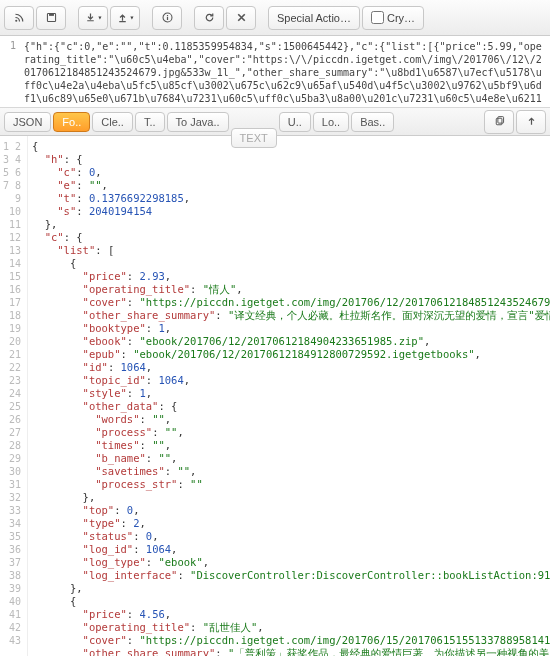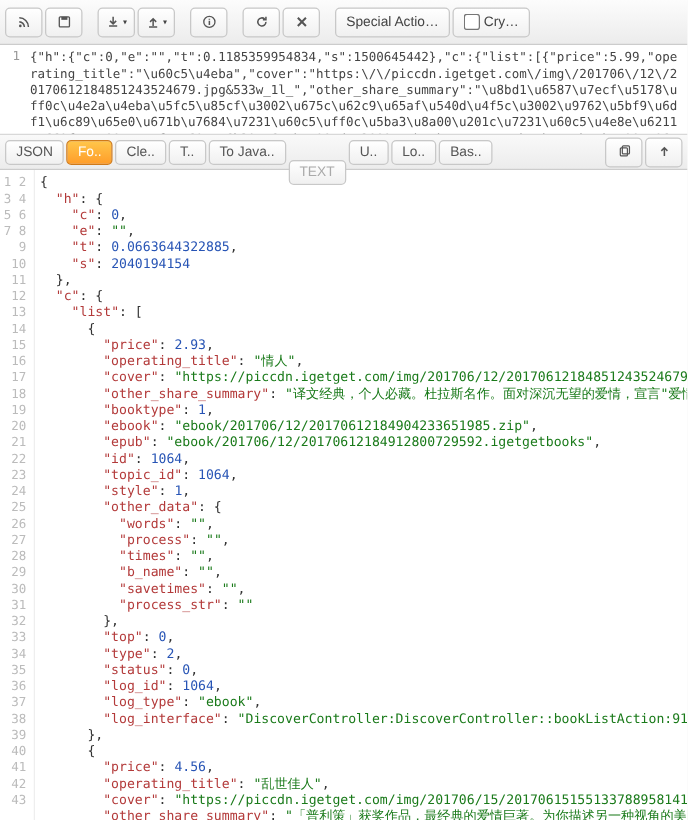--- a/index.html
+++ b/index.html
@@ -152,21 +152,21 @@
 39
 40
 41
 42
 43
 </div>
   <div class="src" id="src"><span class="p">{</span>
 <span class="p">  </span><span class="k">"h"</span><span class="p">: {</span>
 <span class="p">    </span><span class="k">"c"</span><span class="p">: </span><span class="n">0</span><span class="p">,</span>
 <span class="p">    </span><span class="k">"e"</span><span class="p">: </span><span class="s">""</span><span class="p">,</span>
-<span class="p">    </span><span class="k">"t"</span><span class="p">: </span><span class="n">0.0663644322885</span><span class="p">,</span>
+<span class="p">    </span><span class="k">"t"</span><span class="p">: </span><span class="n">0.1376692298185</span><span class="p">,</span>
 <span class="p">    </span><span class="k">"s"</span><span class="p">: </span><span class="n">2040194154</span>
 <span class="p">  },</span>
 <span class="p">  </span><span class="k">"c"</span><span class="p">: {</span>
 <span class="p">    </span><span class="k">"list"</span><span class="p">: [</span>
 <span class="p">      {</span>
 <span class="p">        </span><span class="k">"price"</span><span class="p">: </span><span class="n">2.93</span><span class="p">,</span>
 <span class="p">        </span><span class="k">"operating_title"</span><span class="p">: </span><span class="s">"情人"</span><span class="p">,</span>
 <span class="p">        </span><span class="k">"cover"</span><span class="p">: </span><span class="s">"https://piccdn.igetget.com/img/201706/12/20170612184851243524679.jp</span>
 <span class="p">        </span><span class="k">"other_share_summary"</span><span class="p">: </span><span class="s">"译文经典，个人必藏。杜拉斯名作。面对深沉无望的爱情，宣言"爱情于我</span>
 <span class="p">        </span><span class="k">"booktype"</span><span class="p">: </span><span class="n">1</span><span class="p">,</span>

